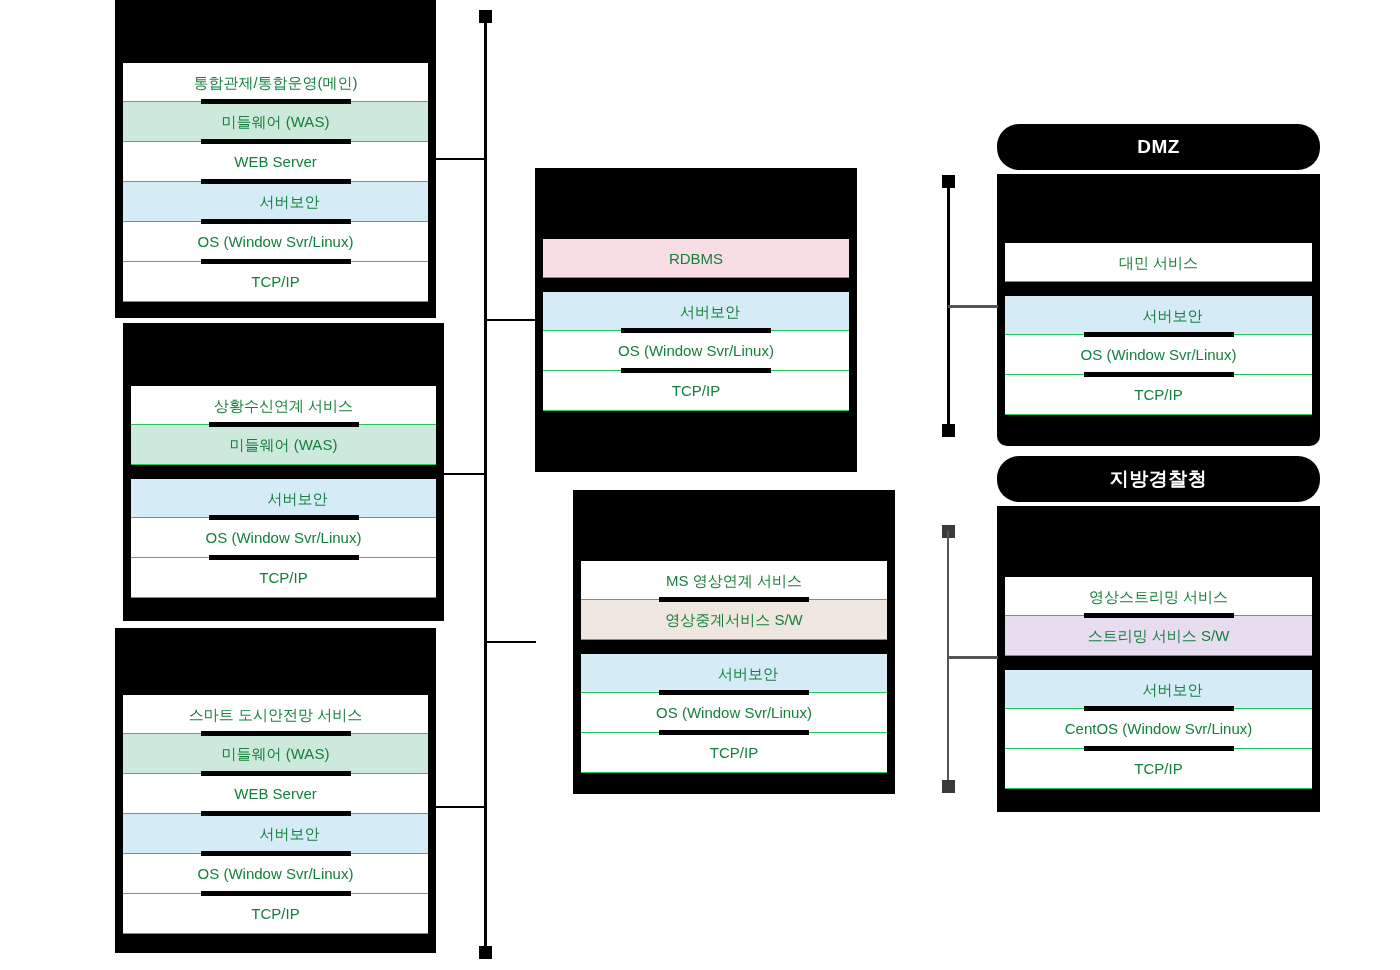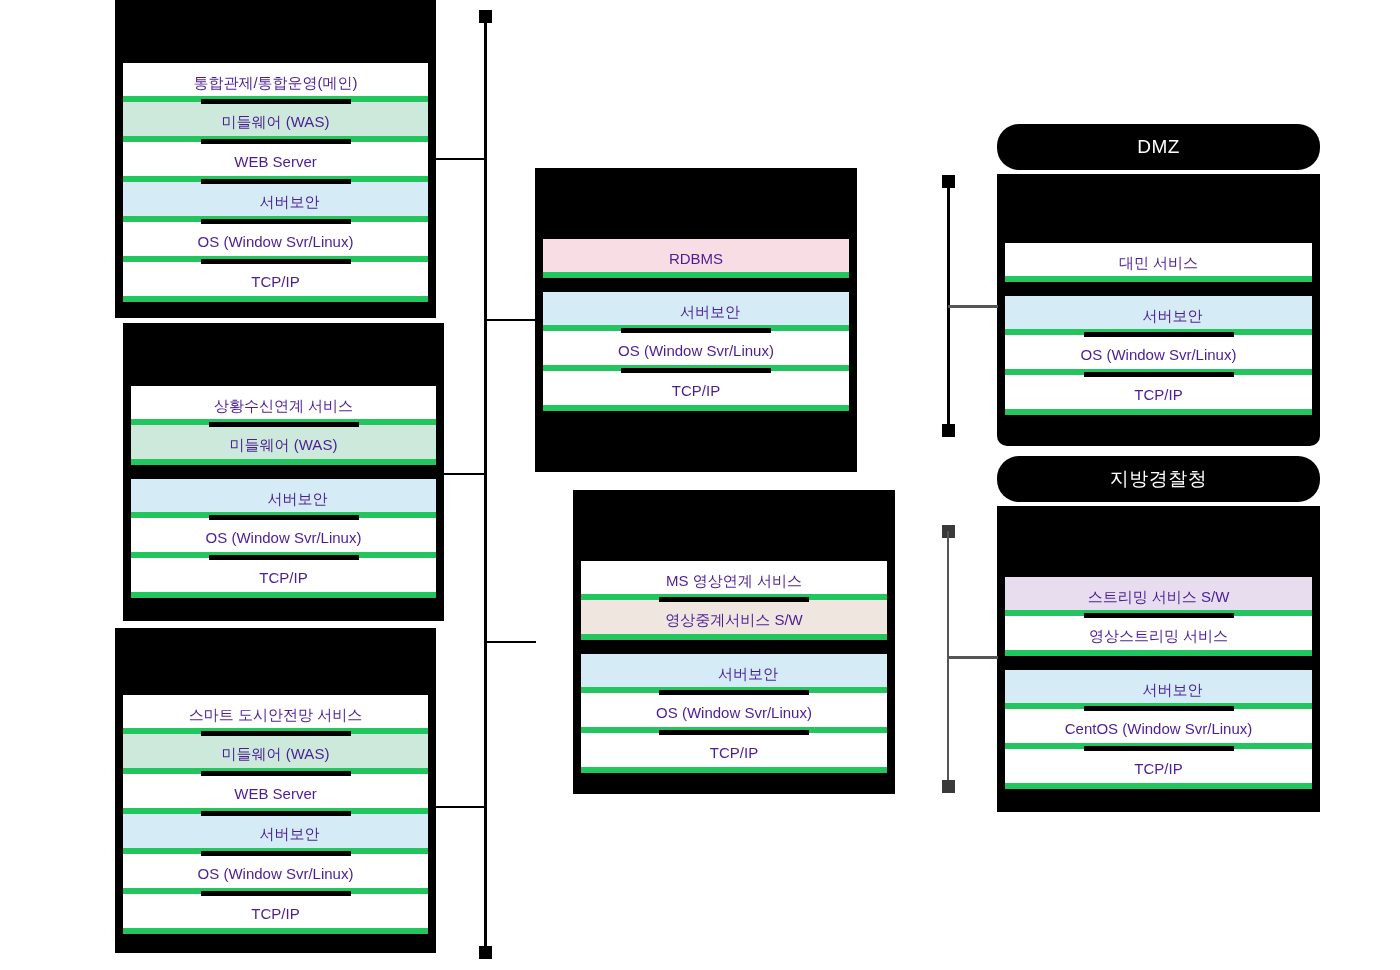--- a/index.html
+++ b/index.html
@@ -28,24 +28,24 @@
   }
   .rowgroup{
     position:relative;
   }
   .row{
     position:relative;
     height:40px;
     line-height:40px;
     text-align:center;
     background:#ffffff;
-    color:#4c1d95;
+    color:#15803d;
     font-size:15px;
     border-top:1px solid #000000;
-    border-bottom:6px solid #22c55e;
+    border-bottom:1px solid #22c55e;
     box-sizing:border-box;
     white-space:nowrap;
   }
   .row + .row{border-top:none;}
   
   .row + .row::before{
     content:"";
     position:absolute;
     left:50%;
     transform:translateX(-50%);
@@ -64,21 +64,21 @@
   .tint-lav  {background:#e7ddef;}
 
   
   .zone-pill{
     position:absolute;
     background:#000000;
     color:#ffffff;
     border-radius:22px;
     text-align:left;
     font-size:19px;
-    font-weight:normal;
+    font-weight:bold;
     letter-spacing:.5px;
     display:flex;
     align-items:center;
     justify-content:center;
   }
 
   
   .vbus{position:absolute;background:#000000;width:3px;}
   .vbus.gray{background:#555555;width:2px;}
   .hline{position:absolute;background:#000000;height:2px;}
@@ -184,22 +184,22 @@
     </div>
   </div>
 
   <div class="zone-pill" style="left:997px;top:456px;width:323px;height:46px;">
     <span>지방경찰청</span>
   </div>
   <div class="card" style="left:997px;top:506px;width:323px;height:306px;">
     <div class="card-head" style="height:70px;"></div>
     <div class="card-body">
       <div class="rowgroup">
+        <div class="row">영상스트리밍 서비스</div>
         <div class="row tint-lav">스트리밍 서비스 S/W</div>
-        <div class="row">영상스트리밍 서비스</div>
       </div>
       <div class="gap"></div>
       <div class="rowgroup">
         <div class="row tint-blue">서버보안</div>
         <div class="row">CentOS (Window Svr/Linux)</div>
         <div class="row">TCP/IP</div>
       </div>
     </div>
   </div>
 

